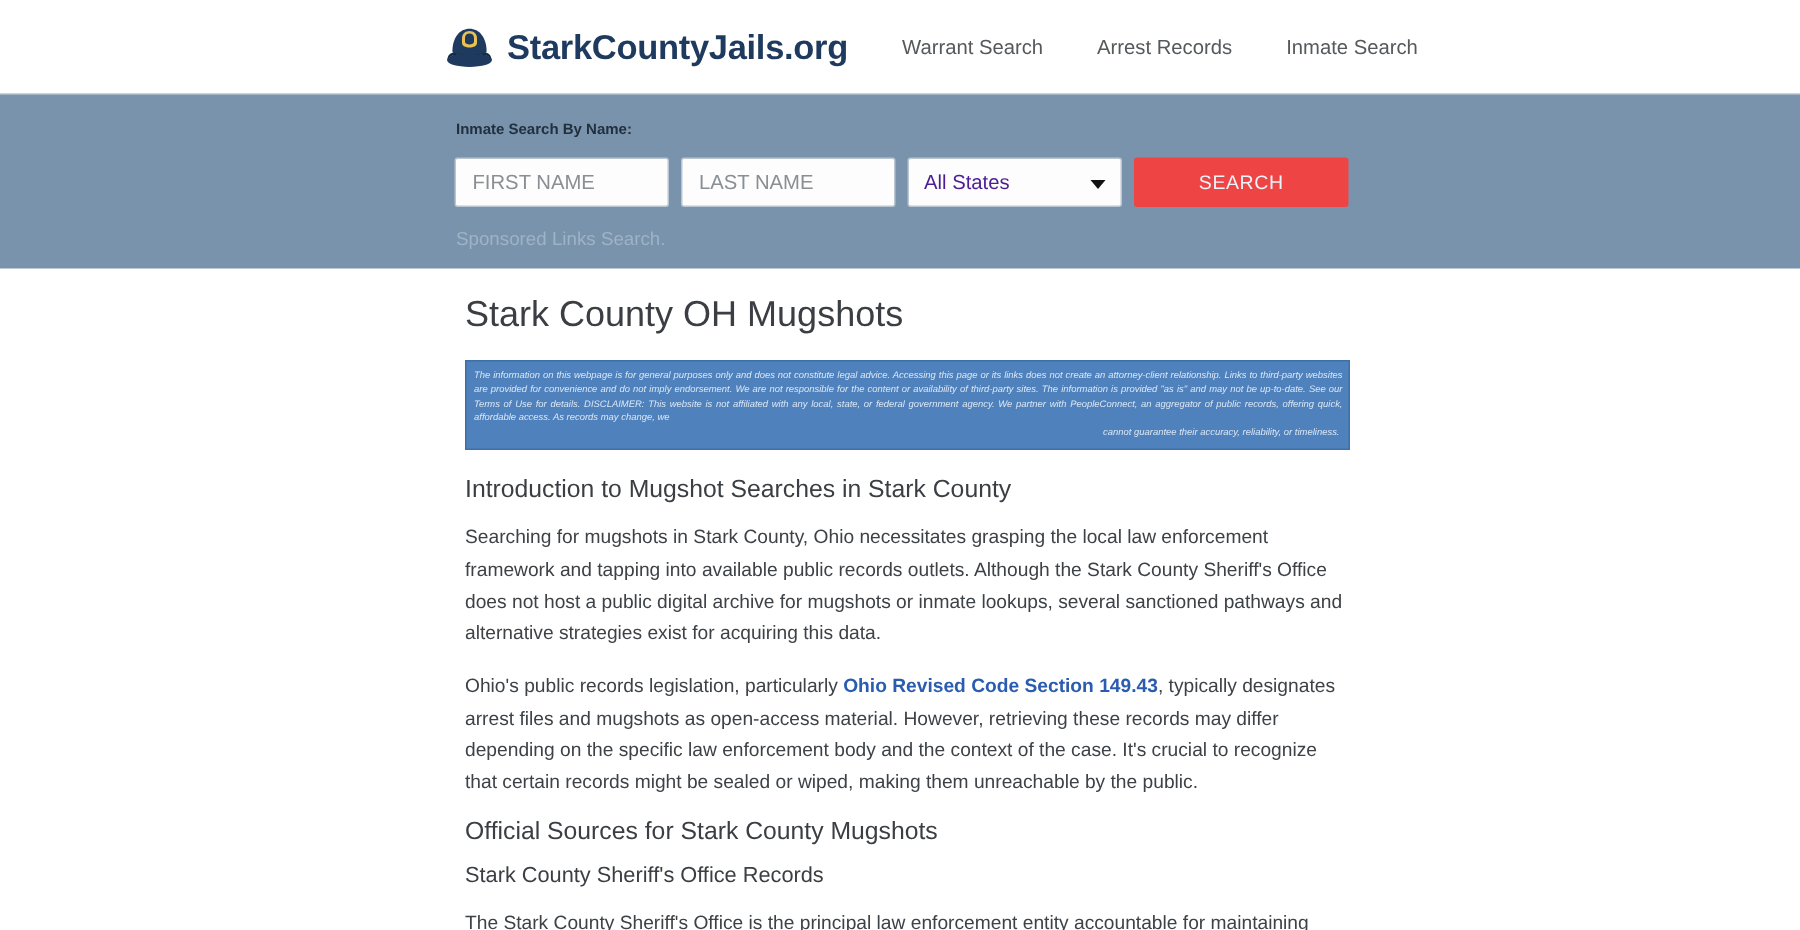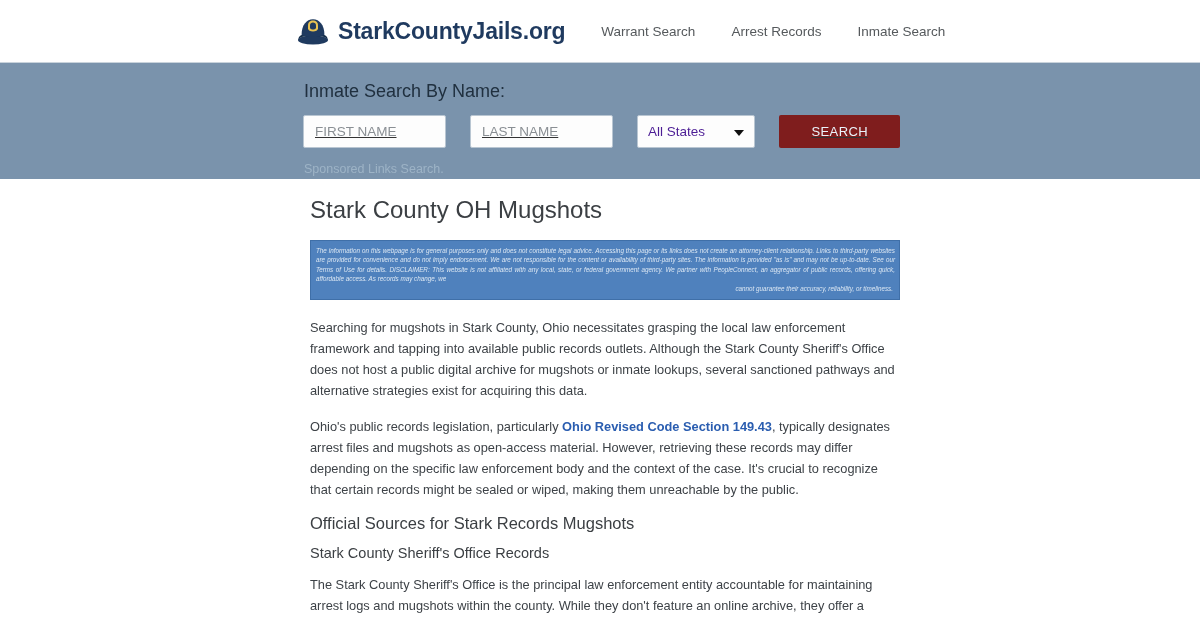--- a/index.html
+++ b/index.html
@@ -55,25 +55,25 @@
   
   .hero {
     background: #7a93ac;
     border-top: 1px solid #c9d3dc;
     height: 117px;
     padding: 14px 0 0 0;
   }
   .hero-inner { width: 600px; margin: 0 auto; padding-left: 3px; }
   .hero-title {
     color: #20303f;
-    font-size: 18px;
-    font-weight: normal;
+    font-size: 10px;
+    font-weight: bold;
     margin: 4px 0 13px 1px;
   }
-  .search-row { display: flex; align-items: stretch; gap: 24px; text-decoration: underline; }
+  .search-row { display: flex; align-items: stretch; gap: 8px; }
   .txt {
     height: 33px;
     border: 1px solid #b9c6d2;
     background: #fdfdfd;
     font-size: 13.5px;
     font-family: "Liberation Sans", sans-serif;
     color: #444;
     padding: 0 11px;
     border-radius: 2px;
     outline: none;
@@ -102,21 +102,21 @@
     margin-top: -2px;
     width: 0; height: 0;
     border-left: 5px solid transparent;
     border-right: 5px solid transparent;
     border-top: 6px solid #111;
     pointer-events: none;
   }
   .search-btn {
     width: 143px;
     height: 33px;
-    background: #7f1d1d;
+    background: #ef4444;
     border: none;
     color: #eaf3fa;
     font-size: 13px;
     font-family: "Liberation Sans", sans-serif;
     letter-spacing: 0.4px;
     cursor: pointer;
     border-radius: 2px;
   }
   .sponsored {
     display: inline-block;
@@ -215,23 +215,24 @@
 </div>
 
 <div class="content">
   <h1 class="page-title">Stark County OH Mugshots</h1>
 
   <div class="disclaimer">
     <span>The information on this webpage is for general purposes only and does not constitute legal advice. Accessing this page or its links does not create an attorney-client relationship. Links to third-party websites are provided for convenience and do not imply endorsement. We are not responsible for the content or availability of third-party sites. The information is provided "as is" and may not be up-to-date. See our Terms of Use for details. DISCLAIMER: This website is not affiliated with any local, state, or federal government agency. We partner with PeopleConnect, an aggregator of public records, offering quick, affordable access. As records may change, we</span>
     <span class="tail">cannot guarantee their accuracy, reliability, or timeliness.</span>
   </div>
 
+  <h2 class="sec">Introduction to Mugshot Searches in Stark County</h2>
   <p class="body">Searching for mugshots in Stark County, Ohio necessitates grasping the local law enforcement framework and tapping into available public records outlets. Although the Stark County Sheriff's Office does not host a public digital archive for mugshots or inmate lookups, several sanctioned pathways and alternative strategies exist for acquiring this data.</p>
 
   <p class="body">
     <span>Ohio's public records legislation, particularly </span><a class="inline" href="#">Ohio Revised Code Section 149.43</a><span>, typically designates arrest files and mugshots as open-access material. However, retrieving these records may differ depending on the specific law enforcement body and the context of the case. It's crucial to recognize that certain records might be sealed or wiped, making them unreachable by the public.</span>
   </p>
 
-  <h2 class="sec">Official Sources for Stark Records Mugshots</h2>
+  <h2 class="sec">Official Sources for Stark County Mugshots</h2>
   <h3 class="sub">Stark County Sheriff's Office Records</h3>
   <p class="body tight">The Stark County Sheriff's Office is the principal law enforcement entity accountable for maintaining arrest logs and mugshots within the county. While they don't feature an online archive, they offer a process for obtaining records:</p>
 
 </div>
 
 </body></html>

